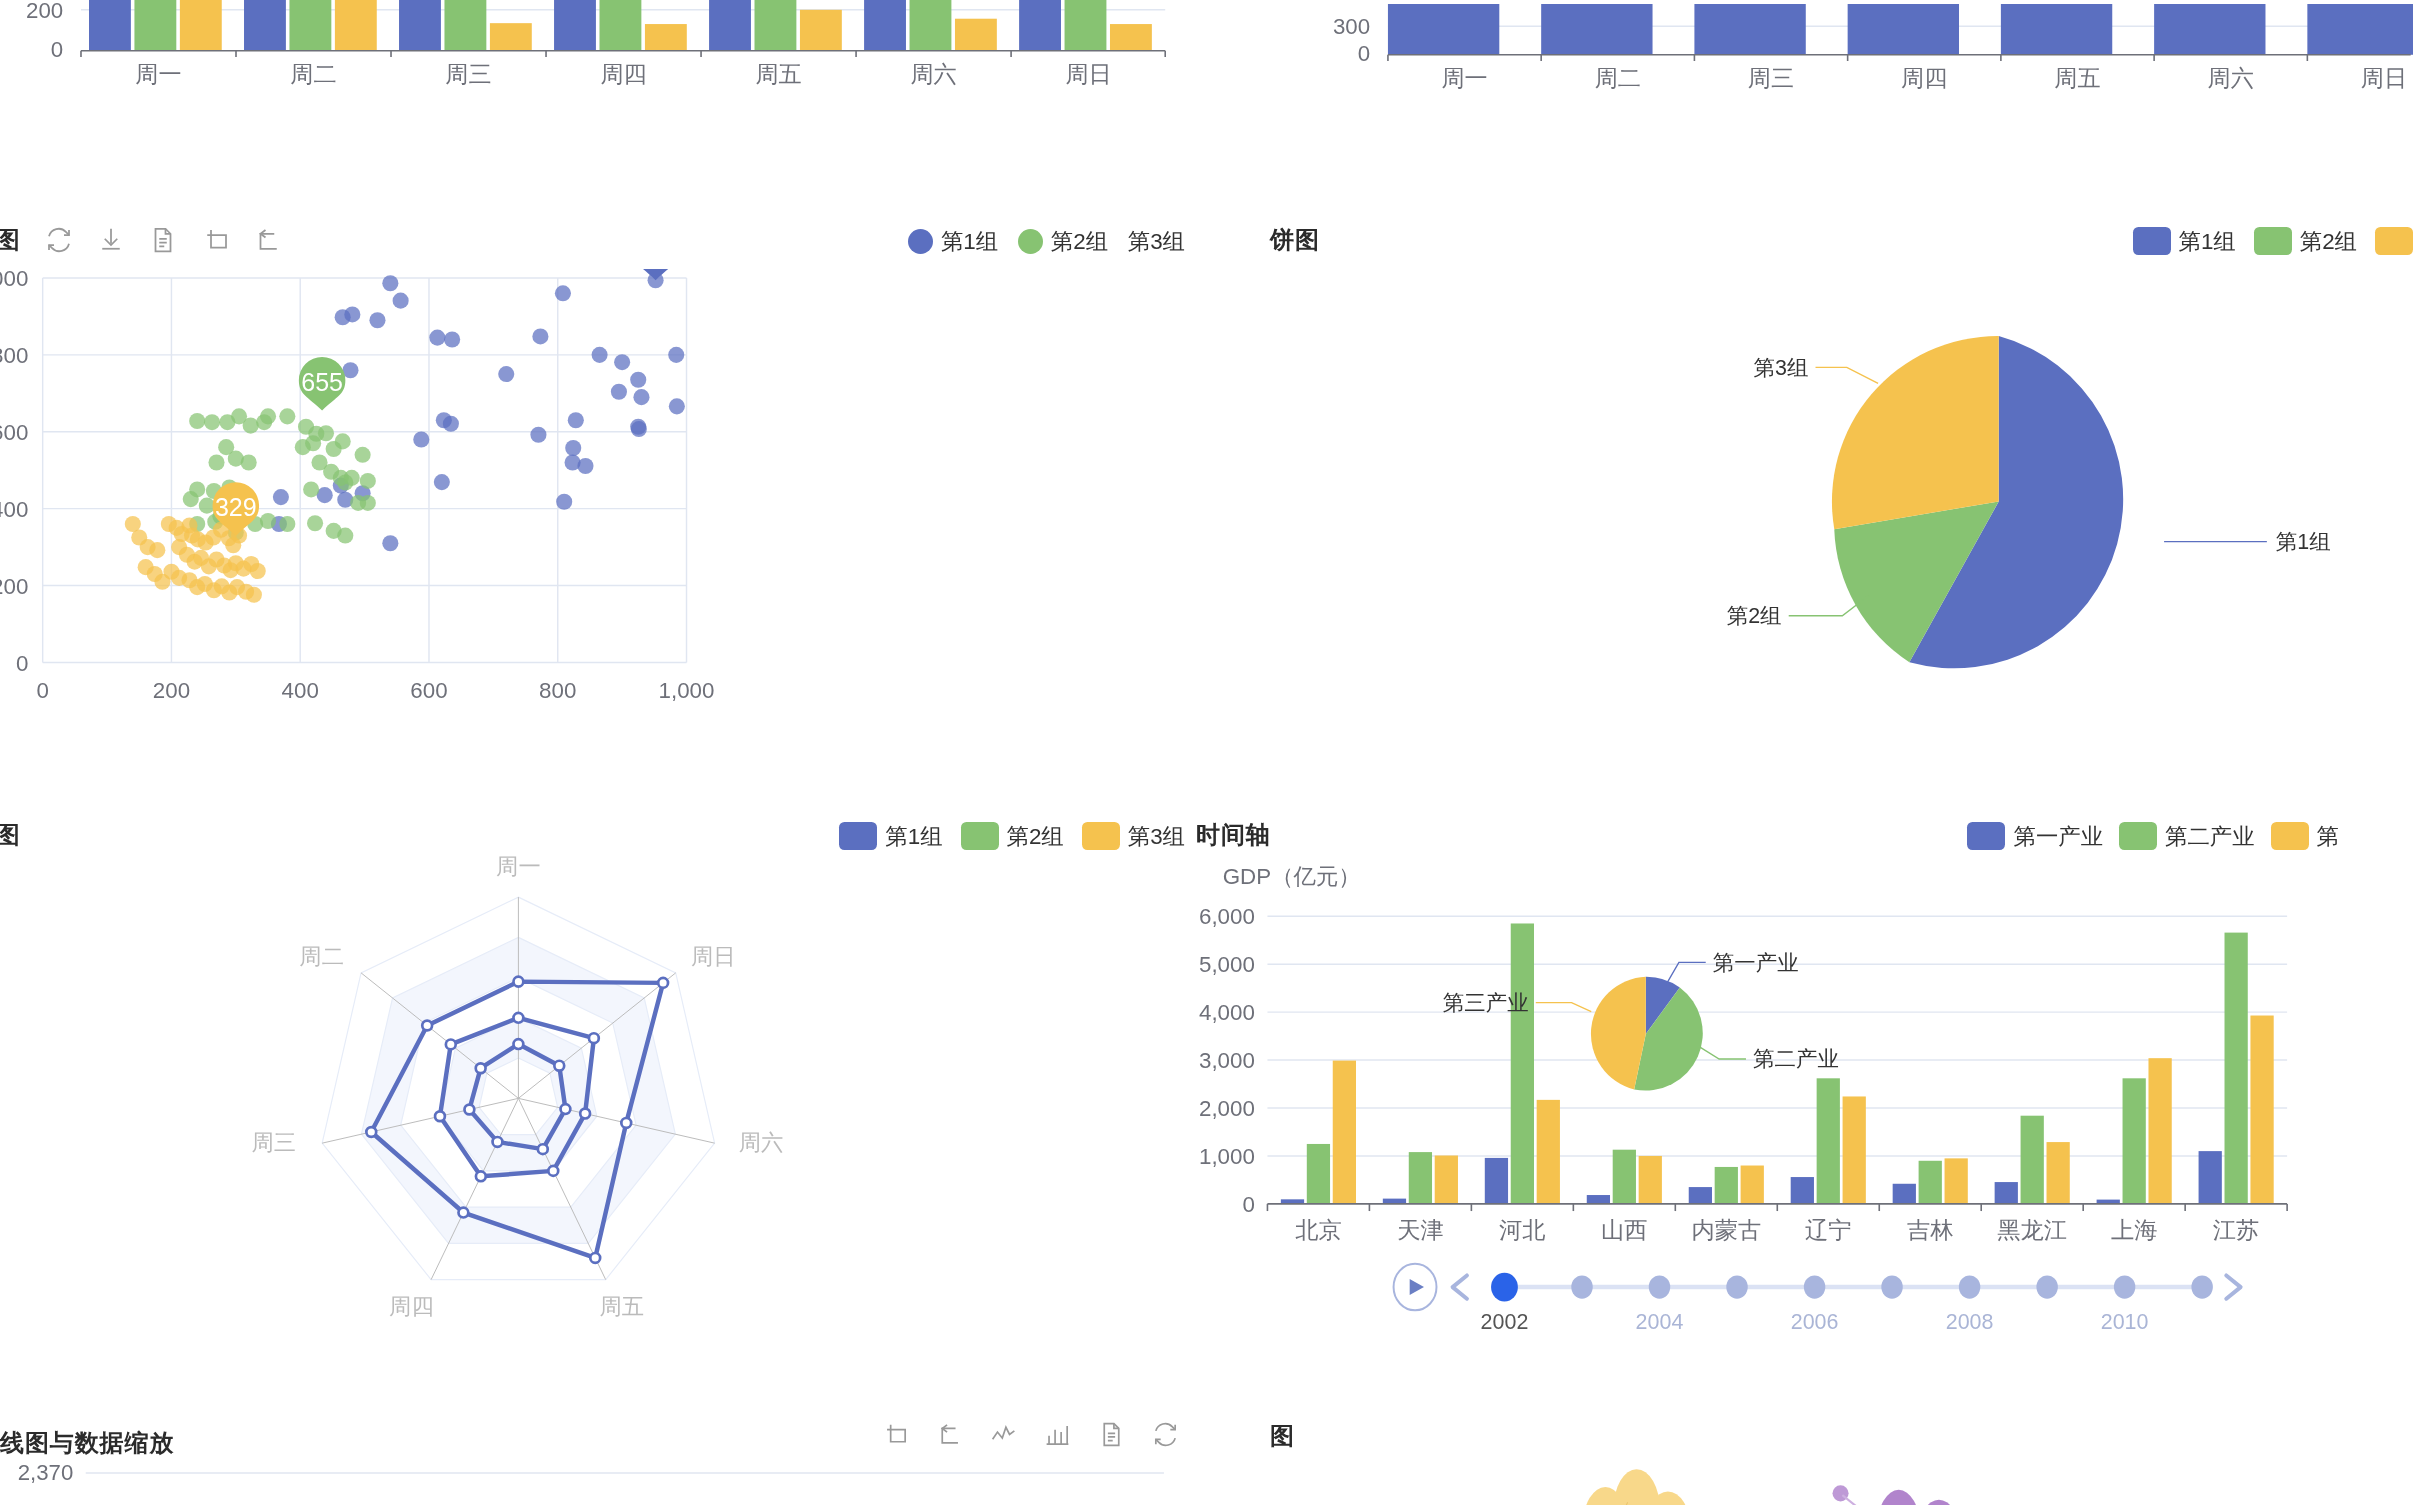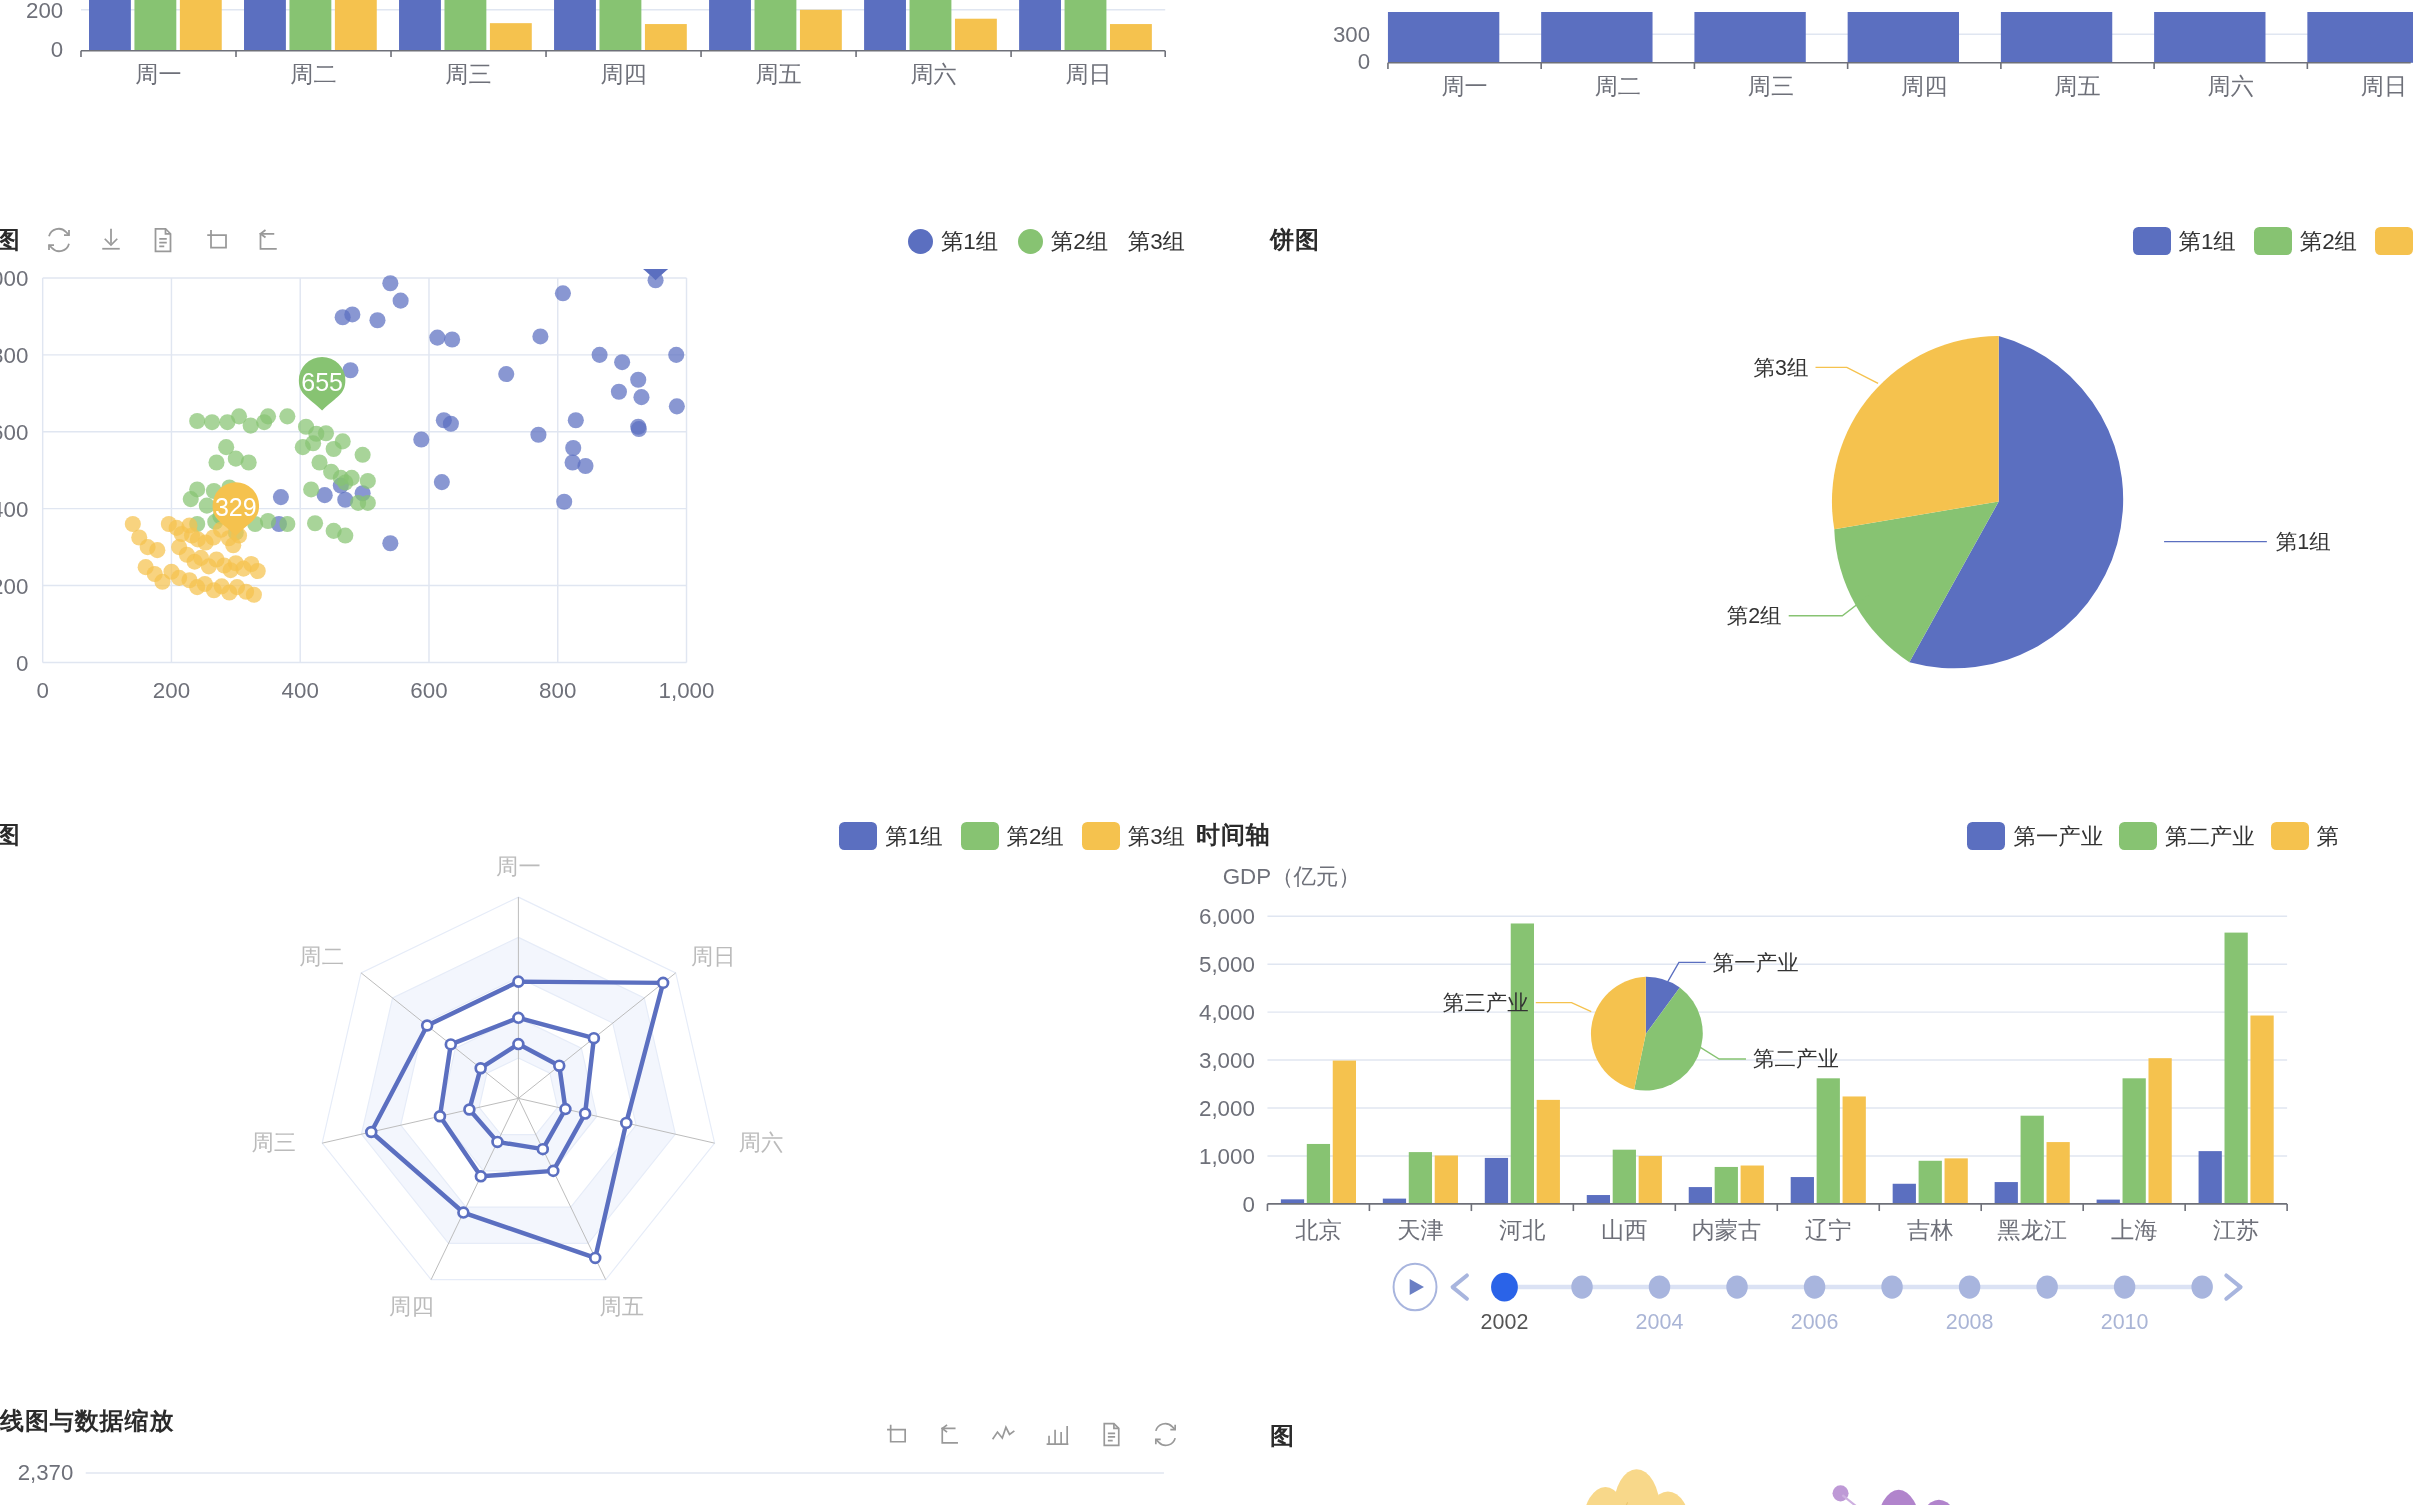--- a/index.html
+++ b/index.html
@@ -74,21 +74,21 @@
     <text class="catlabel" x="175" y="92" text-anchor="middle">周一</text>
     <text class="catlabel" x="349" y="92" text-anchor="middle">周二</text>
     <text class="catlabel" x="523" y="92" text-anchor="middle">周三</text>
     <text class="catlabel" x="697" y="92" text-anchor="middle">周四</text>
     <text class="catlabel" x="871" y="92" text-anchor="middle">周五</text>
     <text class="catlabel" x="1045" y="92" text-anchor="middle">周六</text>
     <text class="catlabel" x="1219" y="92" text-anchor="middle">周日</text>
   </svg>
 </div>
 
-<div class="panel" style="left:1252px;top:12px;width:1161px;height:98px;">
+<div class="panel" style="left:1252px;top:4px;width:1161px;height:98px;">
   <svg width="1161" height="98" viewBox="0 0 1298 110">
     <line class="gridline" x1="150" y1="25" x2="1298" y2="25"></line>
     <text class="ticklabel" x="130" y="34" text-anchor="end">300</text>
     <text class="ticklabel" x="130" y="64" text-anchor="end">0</text>
     <g>
       <rect x="150" y="-40" width="125" height="97" fill="#5b6fc0"></rect>
       <rect x="322" y="-40" width="125" height="97" fill="#5b6fc0"></rect>
       <rect x="494" y="-40" width="125" height="97" fill="#5b6fc0"></rect>
       <rect x="666" y="-40" width="125" height="97" fill="#5b6fc0"></rect>
       <rect x="838" y="-40" width="125" height="97" fill="#5b6fc0"></rect>
@@ -571,21 +571,21 @@
           <text x="538.3" y="530" class="tl-year" text-anchor="middle">2004</text>
           <text x="711.7" y="530" class="tl-year" text-anchor="middle">2006</text>
           <text x="885.0" y="530" class="tl-year" text-anchor="middle">2008</text>
           <text x="1058.3" y="530" class="tl-year" text-anchor="middle">2010</text>
         </g>
     </g>
   </svg>
 </div>
 
 <div class="panel" style="left:0;top:1395px;width:1207px;height:110px;">
-  <div class="title" style="position:absolute;left:0px;top:10px;">线图与数据缩放</div>
+  <div class="title" style="position:absolute;left:0px;top:32px;">线图与数据缩放</div>
   <div class="tool-icons" style="position:absolute;right:27px;top:25px;gap:25px;">
     <span>
       <svg width="29" height="29" viewBox="0 0 24 24" fill="none" stroke="#999" stroke-width="1.4">
           <path d="M8 4v14h12V8H5"></path>
         </svg>
       </span>
     <span>
       <svg width="29" height="29" viewBox="0 0 24 24" fill="none" stroke="#999" stroke-width="1.4">
           <path d="M19 19H6V7h11"></path>
           <path d="M10 4L6 7l4 3"></path>

